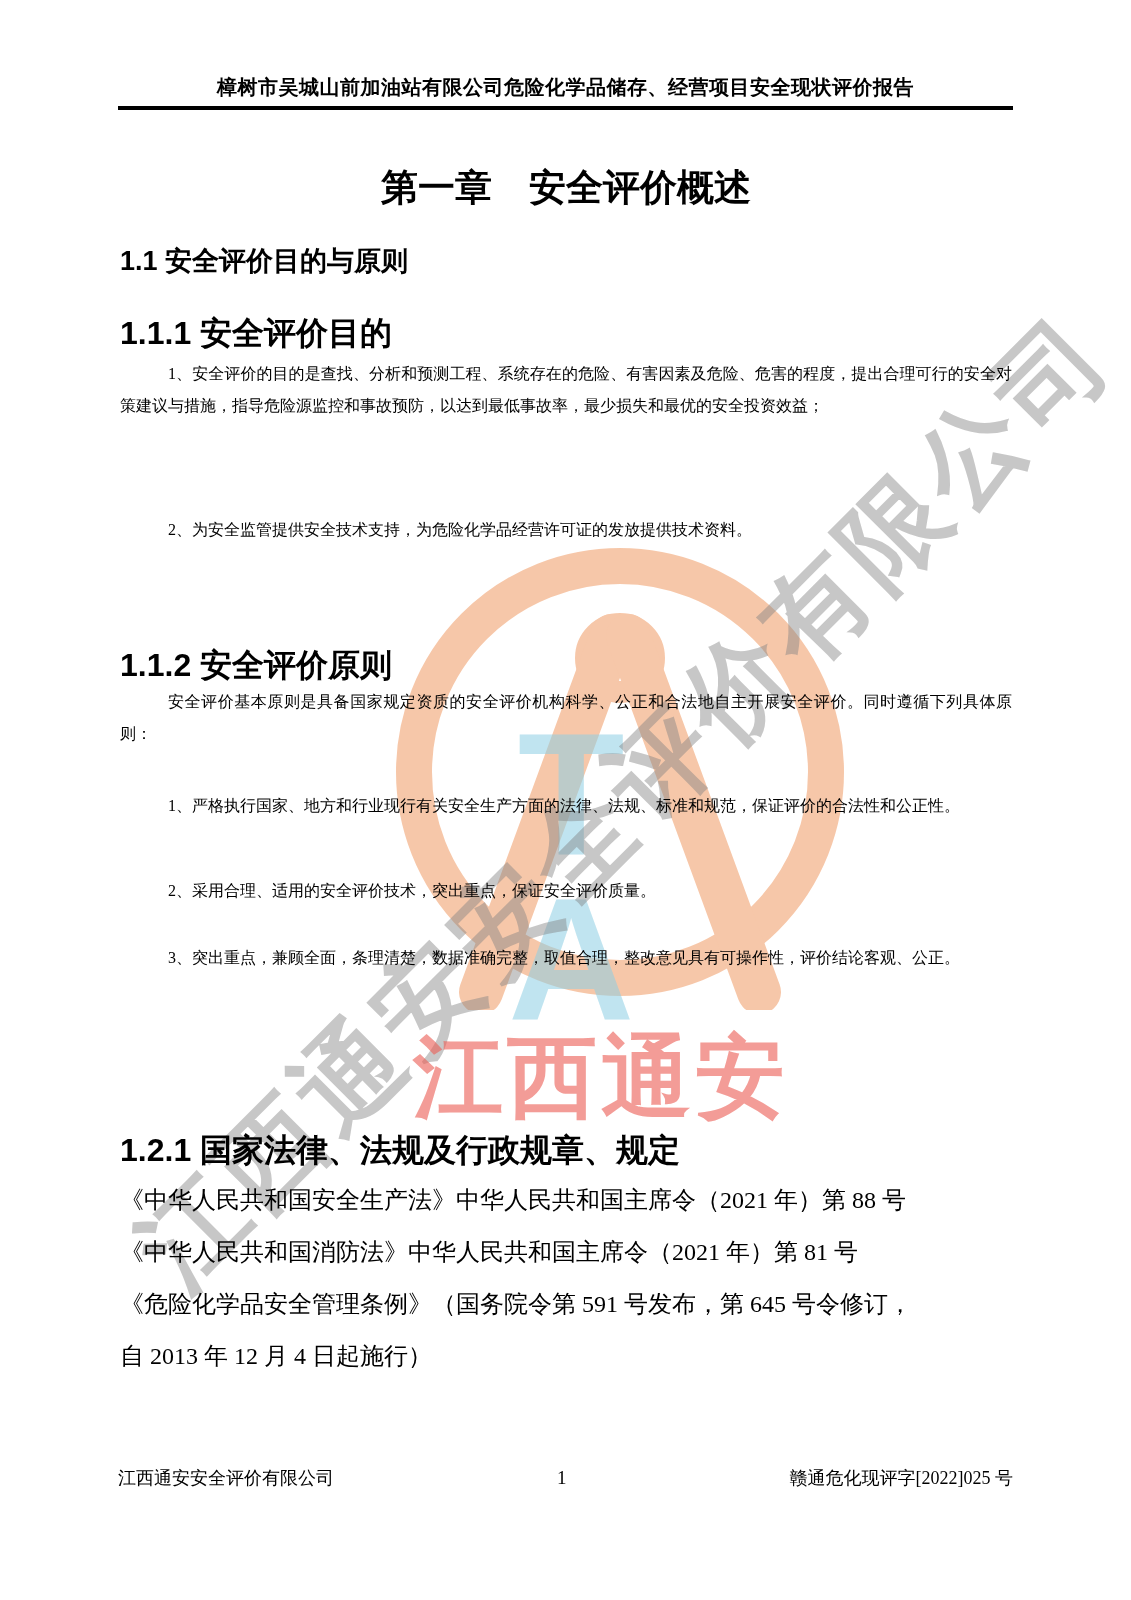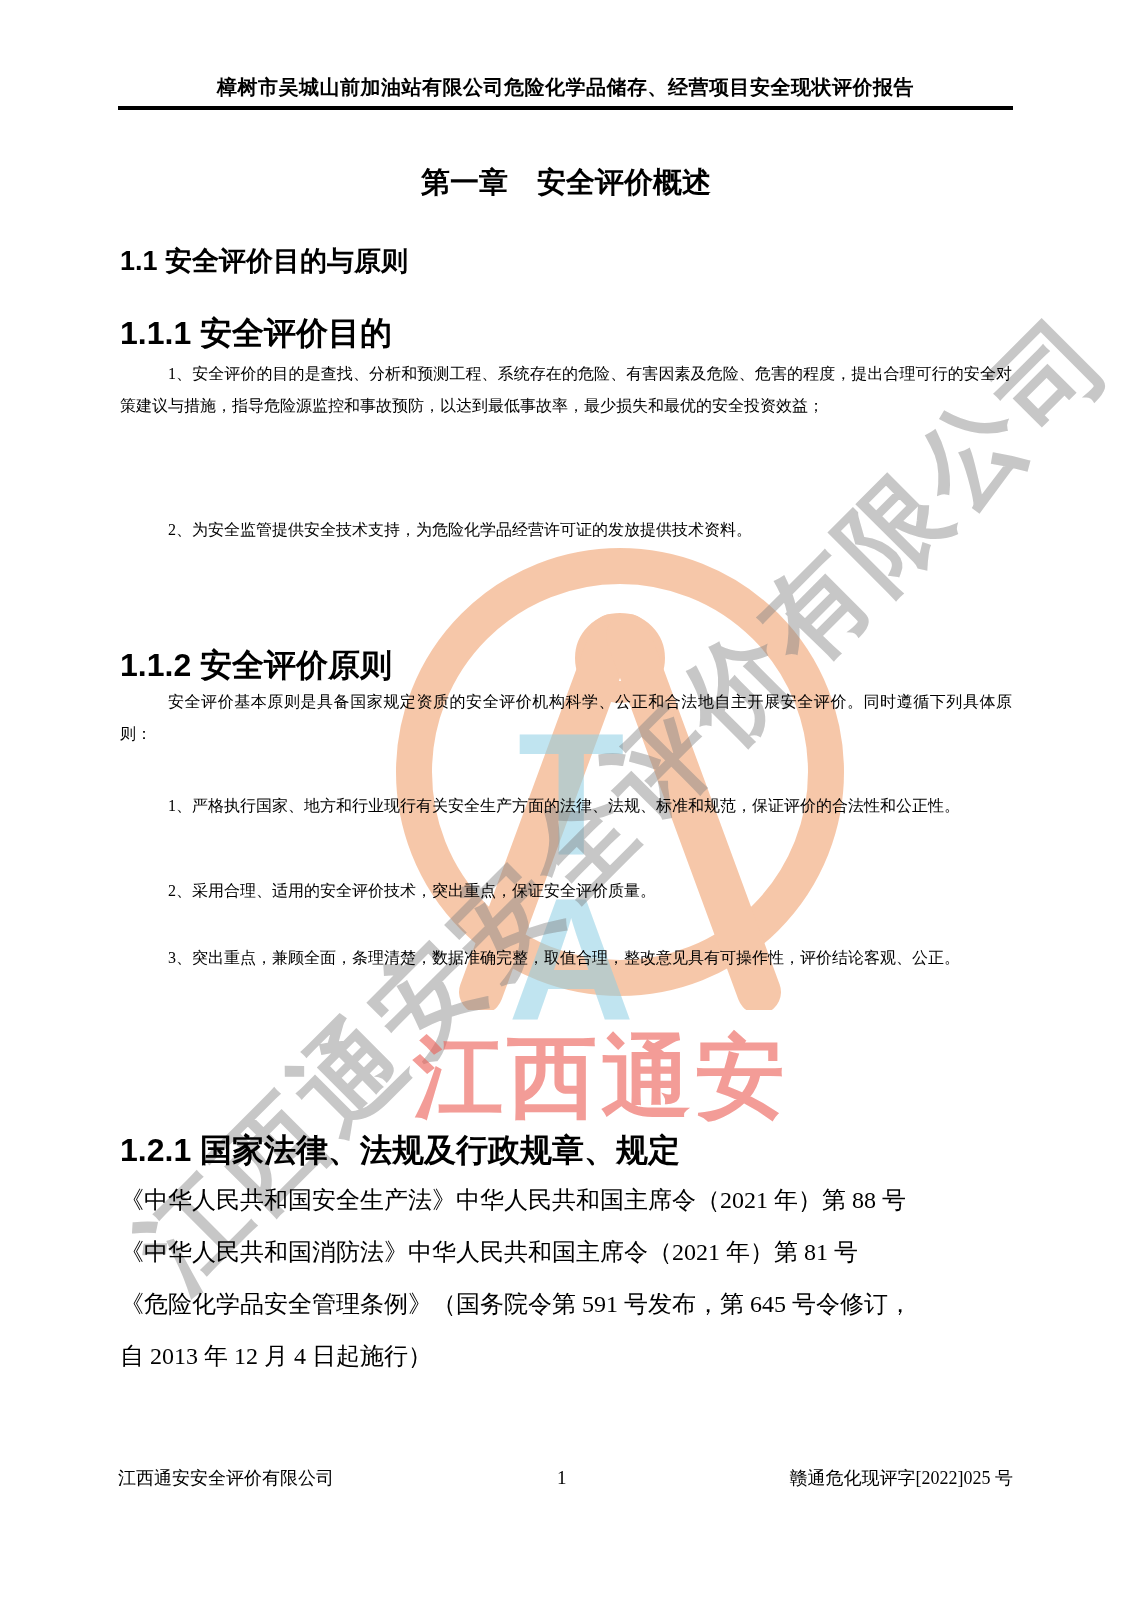--- a/index.html
+++ b/index.html
@@ -44,21 +44,21 @@
   .wm-red {
     left:413px; top:1030px; z-index:3;
     font-family:"Liberation Sans", sans-serif; font-weight:bold;
     font-size:90px; line-height:94px; letter-spacing:4px;
     color:var(--brand-red,#ee6a60); opacity:0.62;
   }
   
   .blk { position:absolute; left:120px; width:892px; z-index:5; }
   .chapter {
     top:163px; text-align:center;
-    font-family:"Liberation Sans", sans-serif; font-weight:bold; font-size:29px;
+    font-family:"Liberation Sans", sans-serif; font-weight:bold; font-size:37px;
   }
   .h2 { font-family:Liberation Sans, sans-serif; font-weight:bold; font-size:27px; }
   .h3 { font-family:"Liberation Sans", sans-serif; font-weight:bold; font-size:32px; }
   .h-11  { top:243px; }
   .h-111 { top:312px; }
   .h-112 { top:644px; }
   .h-12  { top:1058px; }
   .h-121 { top:1129px; }
   .para {
     font-size:16px; line-height:32px;

